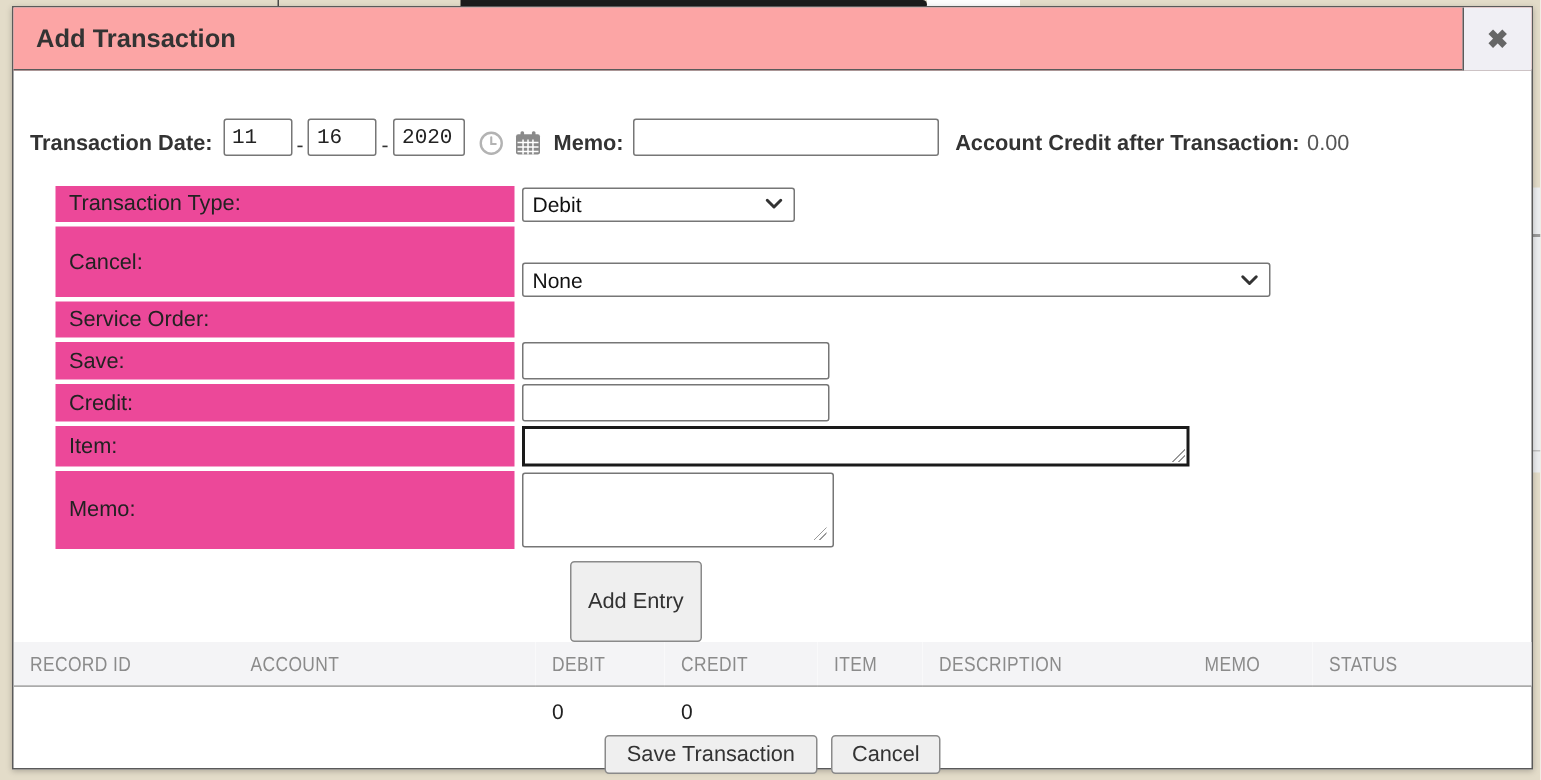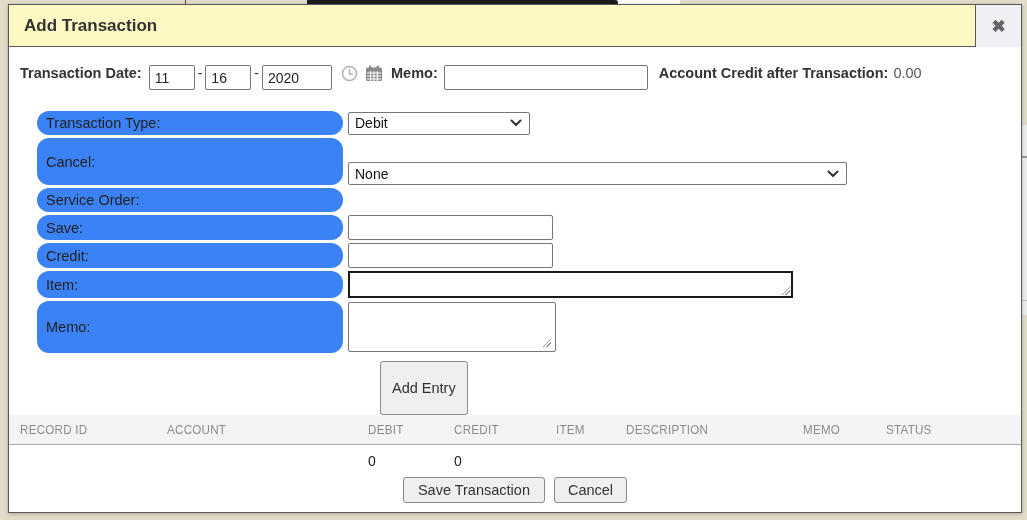--- a/index.html
+++ b/index.html
@@ -18,55 +18,55 @@
   .bg-right-line1 { position:absolute; left:1022px; top:156px; width:5px; height:2px; background:#9a9a9a; }
   .bg-right-line2 { position:absolute; left:1022px; top:300px; width:5px; height:1px; background:#c2c2c2; }
 
   
   .modal {
     position:absolute; left:8px; top:4px; width:1014px; height:509px;
     background:#fff; border:1px solid #5a5a5a;
     box-shadow:0 1px 4px rgba(0,0,0,.25);
   }
   .modal-header {
-    position:relative; height:42px; background:#fef9c3; border-bottom:1px solid #5a5a5a;
+    position:relative; height:42px; background:#fca5a5; border-bottom:1px solid #5a5a5a;
     display:flex; align-items:center;
   }
   .modal-title { font-size:17px; font-weight:bold; color:#333; padding-left:15px; }
   .close-btn {
     position:absolute; right:0; top:0; width:46px; height:42px;
     border-left:1px solid #5a5a5a; background:#f0eff4;
     display:flex; align-items:center; justify-content:center;
     font-size:17px; font-weight:bold; color:#666; cursor:pointer;
   }
 
   
-  .date-row { display:flex; align-items:flex-start; margin:18px 12px 0 11px; height:26px; }
+  .date-row { display:flex; align-items:flex-end; margin:31px 12px 0 11px; height:26px; }
   .bold-label { font-size:14.5px; font-weight:bold; color:#333; white-space:nowrap; }
   .txt-input {
     border:1px solid #767676; border-radius:2px; height:25px;
-    font-family:Liberation Sans, sans-serif; font-size:14px; padding:0 5px; color:#222;
+    font-family:Liberation Mono, monospace; font-size:14px; padding:0 5px; color:#222;
     background:#fff; outline:none;
   }
   .date-m { width:46px; margin-left:7px; }
   .date-d { width:46px; }
-  .date-y { width:70px; }
+  .date-y { width:48px; }
   .dash { margin:0 3px; color:#333; font-size:14px; }
   .icon-gap { margin-left:9px; display:flex; align-items:center; cursor:pointer; }
   .memo-top-label { margin-left:8px; }
   .memo-top-input { width:204px; margin-left:6px; }
   .balance-label { margin-left:11px; }
   .balance-value { margin-left:5px; font-size:14.5px; color:#555; }
 
   
   .form-area { margin:20px 12px 0 28px; }
   .form-row { display:flex; align-items:stretch; margin-bottom:3px; }
   .label-cell {
-    width:306px; background:#3b82f6; display:flex; align-items:center;
-    font-size:14.5px; color:#222; padding-left:9px; min-height:24px;border-radius:12px;
+    width:306px; background:#ec4899; display:flex; align-items:center;
+    font-size:14.5px; color:#222; padding-left:9px; min-height:24px;
   }
   .field-cell { margin-left:5px; display:flex; align-items:center; position:relative; }
 
   .sel {
     position:relative; height:23px; border:1px solid #767676; border-radius:2px;
     background:#fff; display:flex; align-items:center; font-size:14px; color:#111;
     padding-left:6px; cursor:pointer;
   }
   .sel-tt { width:182px; }
   .sel-acct { width:499px;margin-top:24px; }

